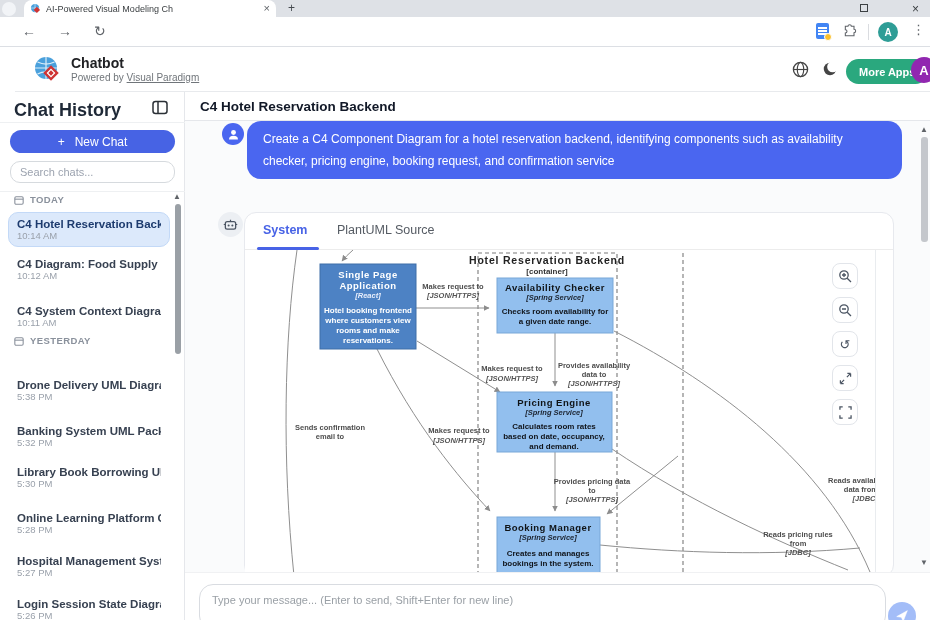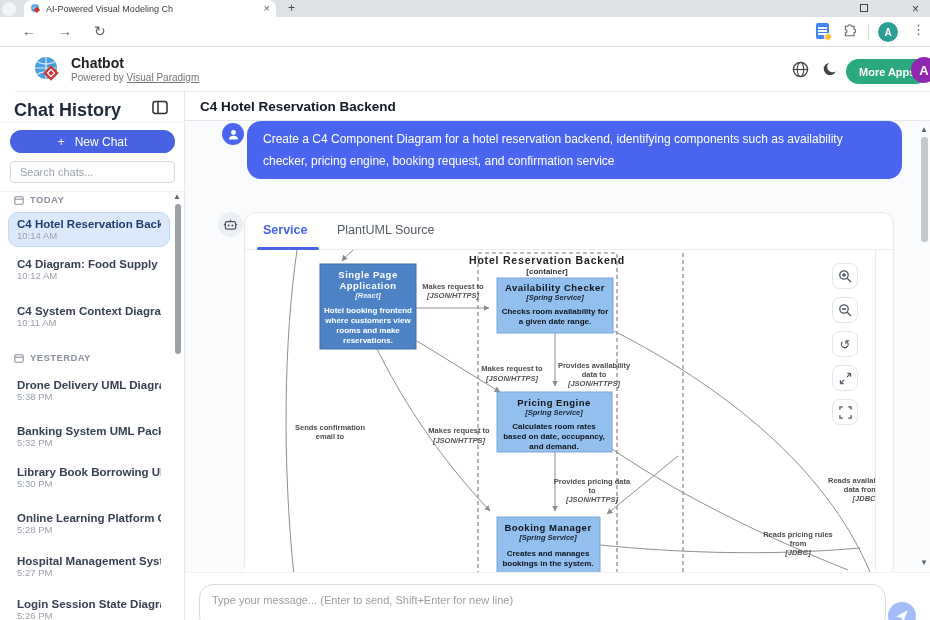--- a/index.html
+++ b/index.html
@@ -41,21 +41,21 @@
   .hdr-ic { position:absolute; top:14px; }
   .more-apps { position:absolute; left:831px; top:12px; height:25px; padding:0 13px; border-radius:13px; background:#2aa87e; color:#fff; font-size:11px; font-weight:bold; display:flex; align-items:center; border:none; }
   .avatar-app { position:absolute; left:896px; top:10px; width:26px; height:26px; border-radius:50%; background:#9127b0; color:#fff; font-size:13px; font-weight:bold; display:flex; align-items:center; justify-content:center; }
 
   
   .sidebar { position:absolute; left:0; top:92px; width:185px; height:528px; background:#fff; border-right:1px solid #e5e7eb; }
   .sb-title { position:absolute; left:14px; top:8px; font-size:18px; font-weight:bold; color:#1f2937; }
   .sb-toggle { position:absolute; left:152px; top:8px; }
   .sb-hdr-line { position:absolute; left:0; top:30px; width:185px; height:1px; background:#eef0f2; }
   .new-chat { position:absolute; left:10px; top:38px; width:165px; height:23px; background:#4763e4; border:none; border-radius:16px; color:#fff; font-size:12px; display:flex; align-items:center; justify-content:center; gap:10px; }
-  .search-box { position:absolute; left:10px; top:69px; width:165px; height:22px; border:1px solid #d6dade; border-radius:4px; font-size:11px; color:#374151; padding:0 9px; outline:none; font-family:"Liberation Sans", sans-serif; }
+  .search-box { position:absolute; left:10px; top:69px; width:165px; height:22px; border:1px solid #d6dade; border-radius:10px; font-size:11px; color:#374151; padding:0 9px; outline:none; font-family:"Liberation Sans", sans-serif; }
   .search-box::placeholder { color:#9ca3af; }
   .sb-div { position:absolute; left:0; top:99px; width:185px; height:1px; background:#eef0f2; }
   .sb-section { position:absolute; left:14px; display:flex; align-items:center; gap:6px; font-size:9.5px; font-weight:bold; color:#8a919c; letter-spacing:.4px; }
   .sb-item { position:absolute; left:8px; width:162px; padding:5px 8px; border-radius:10px; border:1px solid transparent; }
   .sb-item.active { background:#dce9fb; border-color:#c3d9f7; }
   .sb-item-title { font-size:11.5px; font-weight:bold; color:#374151; white-space:nowrap; overflow:hidden; }
   .sb-item.active .sb-item-title { color:#1d3b6e; }
   .sb-item-time { font-size:9.5px; color:#9aa1ab; margin-top:0; }
   .sb-scroll-up { position:absolute; right:3px; top:100px; font-size:8px; color:#5f6368; }
   .sb-thumb { position:absolute; right:3px; top:112px; width:6px; height:150px; background:#9aa0a6; border-radius:3px; }
@@ -196,21 +196,21 @@
     </div>
     <div class="sb-item" style="top:160px">
       <div class="sb-item-title">C4 Diagram: Food Supply Ch...</div>
       <div class="sb-item-time">10:12 AM</div>
     </div>
     <div class="sb-item" style="top:207px">
       <div class="sb-item-title">C4 System Context Diagram</div>
       <div class="sb-item-time">10:11 AM</div>
     </div>
 
-    <div class="sb-section" style="top:260px">
+    <div class="sb-section" style="top:243px">
       <svg width="10" height="10" viewBox="0 0 12 12">
         <rect x="1" y="2" width="10" height="9" rx="1.5" fill="none" stroke="#8a919c" stroke-width="1.3"></rect>
         <path d="M1,5 H11" stroke="#8a919c" stroke-width="1.3"></path>
       </svg>
       <span>YESTERDAY</span>
     </div>
 
     <div class="sb-item" style="top:281px">
       <div class="sb-item-title">Drone Delivery UML Diagram</div>
       <div class="sb-item-time">5:38 PM</div>
@@ -258,21 +258,21 @@
         <svg width="15" height="15" viewBox="0 0 16 16">
           <rect x="2.5" y="5" width="11" height="8" rx="2" fill="none" stroke="#4b5563" stroke-width="1.4"></rect>
           <circle cx="6" cy="9" r="1.1" fill="#4b5563"></circle>
           <circle cx="10" cy="9" r="1.1" fill="#4b5563"></circle>
           <path d="M8,5 V2.8 M0.8,8 h1.7 M13.5,8 h1.7" stroke="#4b5563" stroke-width="1.3"></path>
         </svg>
       </div>
 
       <div class="card">
         <div class="tabsrow">
-          <span class="tab-diagram">Service</span>
+          <span class="tab-diagram">System</span>
           <span class="tab-underline"></span>
           <span class="tab-plantuml">PlantUML Source</span>
         </div>
 
         <div class="canvas">
           <svg width="631" height="326" viewBox="245 250 631 326">
             <defs>
               <marker id="arr" markerWidth="7" markerHeight="7" refX="5.5" refY="3" orient="auto">
                 <path d="M0,0 L6,3 L0,6 z" fill="#8c8c8c"></path>
               </marker>

